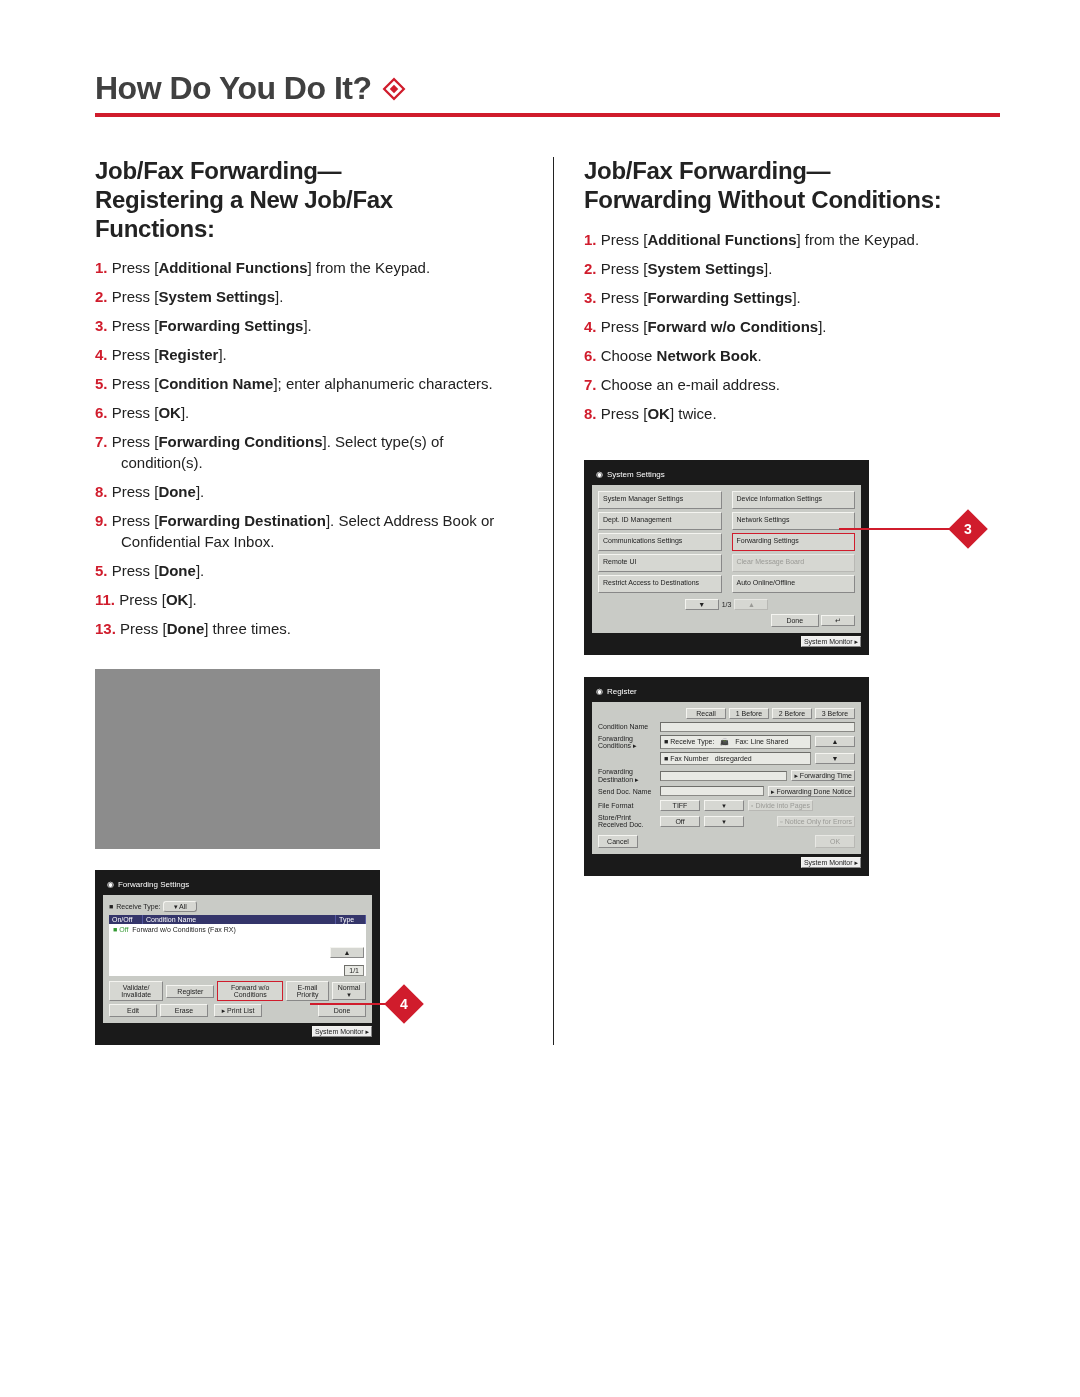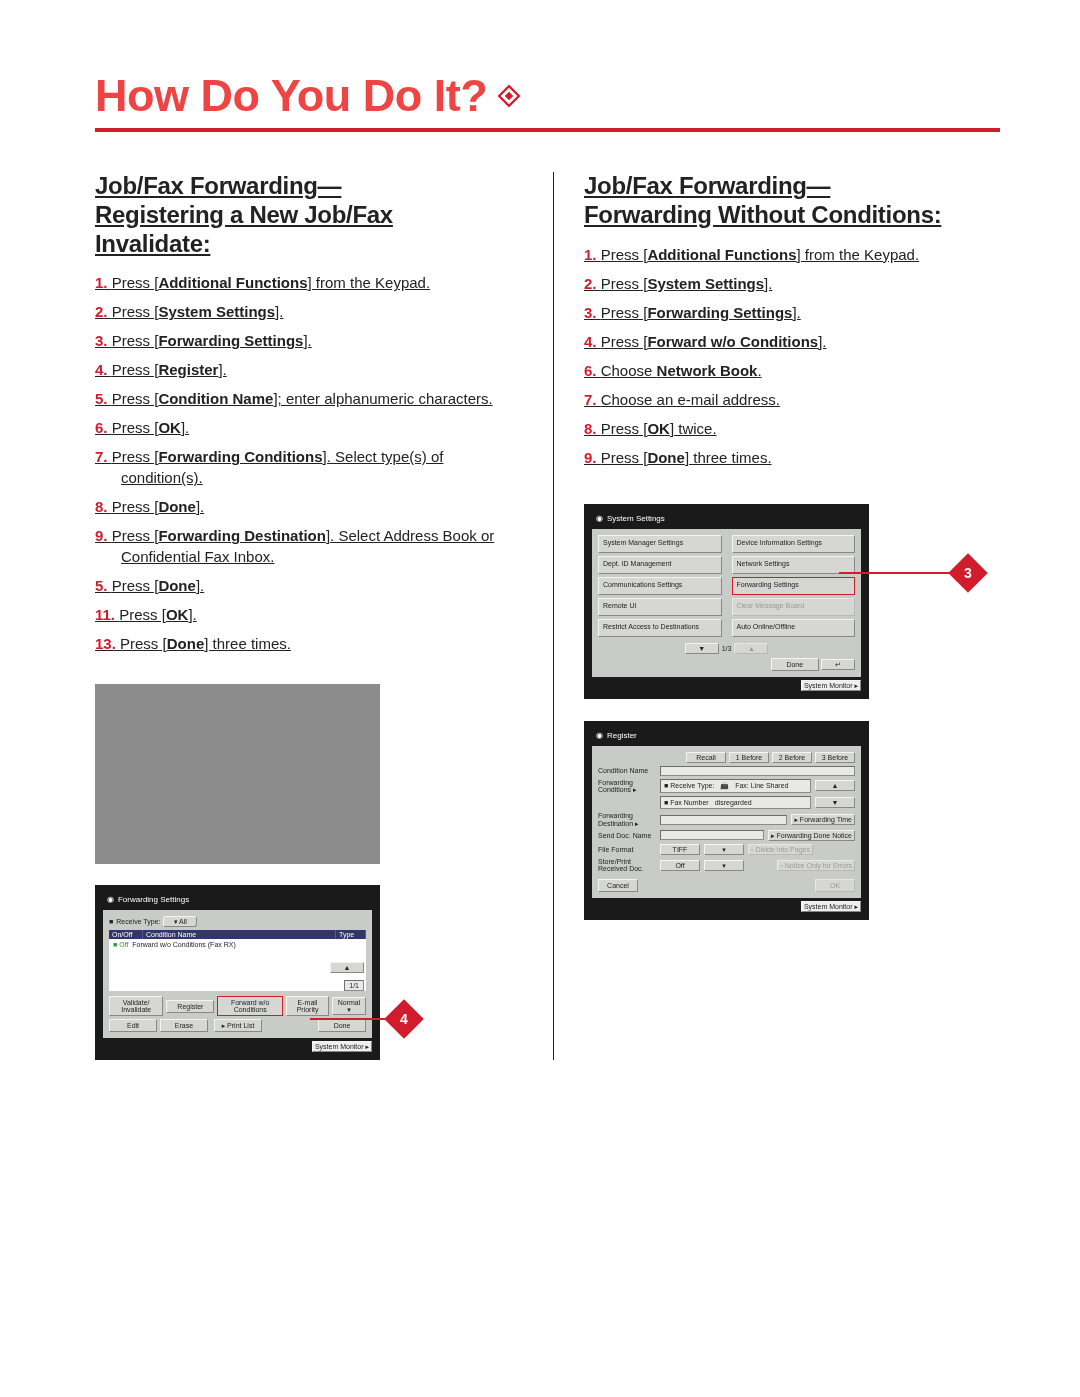--- a/index.html
+++ b/index.html
@@ -7,31 +7,31 @@
     font-family: Arial, Helvetica, sans-serif;
     background: #fff;
     width: 1080px;
     height: 1397px;
     position: relative;
     padding: 70px 80px 50px 95px;
     font-size: 15px;
     color: #222;
   }
   .page-title {
-    color: #ef4444;
-    font-size: 45px;
+    color: #404040;
+    font-size: 32px;
     font-weight: 800;
     letter-spacing: -0.5px;
     display: flex;
     align-items: center;
     gap: 10px;
   }
   .title-ornament svg { width:24px; height:24px; display:block; }
   .title-rule { height:4px; background:#d01c2c; margin-top:6px; margin-bottom:40px; }
-  .columns { display:flex; gap:12px;text-decoration:underline; }
+  .columns { display:flex; gap:12px; }
   .col { flex:1; padding-right:30px; }
   .col.right { padding-left:30px; padding-right:0; border-left:1.5px solid #222; }
   .section-heading { font-size:24px; font-weight:800; line-height:1.2; margin-bottom:14px; letter-spacing:-0.3px; }
   ol.steps { list-style:none; counter-reset: none; }
   ol.steps li { margin-bottom:8px; line-height:1.4; padding-left:26px; text-indent:-26px; }
   .stepnum { color:#d01c2c; font-weight:800; }
   .b { font-weight:700; }
 
   
   .shot-wrap { position:relative; margin-top:20px; display:inline-block; }
@@ -106,21 +106,21 @@
       </svg>
   </span>
 </div>
 <div class="title-rule"></div>
 
 <div class="columns">
 
   <div class="col">
     <div class="section-heading">
       <span>Job/Fax Forwarding—</span><br>
-      <span>Registering a New Job/Fax Invalidate:</span>
+      <span>Registering a New Job/Fax Functions:</span>
     </div>
     <ol class="steps" id="left-steps">
         <li><span class="stepnum">1. </span>Press [<span class="b">Additional Functions</span>] from the Keypad.</li>
         <li><span class="stepnum">2. </span>Press [<span class="b">System Settings</span>].</li>
         <li><span class="stepnum">3. </span>Press [<span class="b">Forwarding Settings</span>].</li>
         <li><span class="stepnum">4. </span>Press [<span class="b">Register</span>].</li>
         <li><span class="stepnum">5. </span>Press [<span class="b">Condition Name</span>]; enter alphanumeric characters.</li>
         <li><span class="stepnum">6. </span>Press [<span class="b">OK</span>].</li>
         <li><span class="stepnum">7. </span>Press [<span class="b">Forwarding Conditions</span>]. Select type(s) of condition(s).</li>
         <li><span class="stepnum">8. </span>Press [<span class="b">Done</span>].</li>
@@ -196,21 +196,20 @@
       <span>Forwarding Without Conditions:</span>
     </div>
     <ol class="steps" id="right-steps">
         <li><span class="stepnum">1. </span>Press [<span class="b">Additional Functions</span>] from the Keypad.</li>
         <li><span class="stepnum">2. </span>Press [<span class="b">System Settings</span>].</li>
         <li><span class="stepnum">3. </span>Press [<span class="b">Forwarding Settings</span>].</li>
         <li><span class="stepnum">4. </span>Press [<span class="b">Forward w/o Conditions</span>].</li>
         <li><span class="stepnum">6. </span>Choose <span class="b">Network Book</span>.</li>
         <li><span class="stepnum">7. </span>Choose an e-mail address.</li>
         <li><span class="stepnum">8. </span>Press [<span class="b">OK</span>] twice.</li>
-        <li><span class="stepnum">9. </span>Press [<span class="b">Done</span>] three times.</li>
       </ol>
 
     
     <div class="shot-wrap" style="margin-top:28px;">
       <div class="panel">
         <div class="titlebar">
             <span>System Settings</span>
           </div>
         <div class="panel-inner">
           <div class="settings-grid" id="settings-grid">

